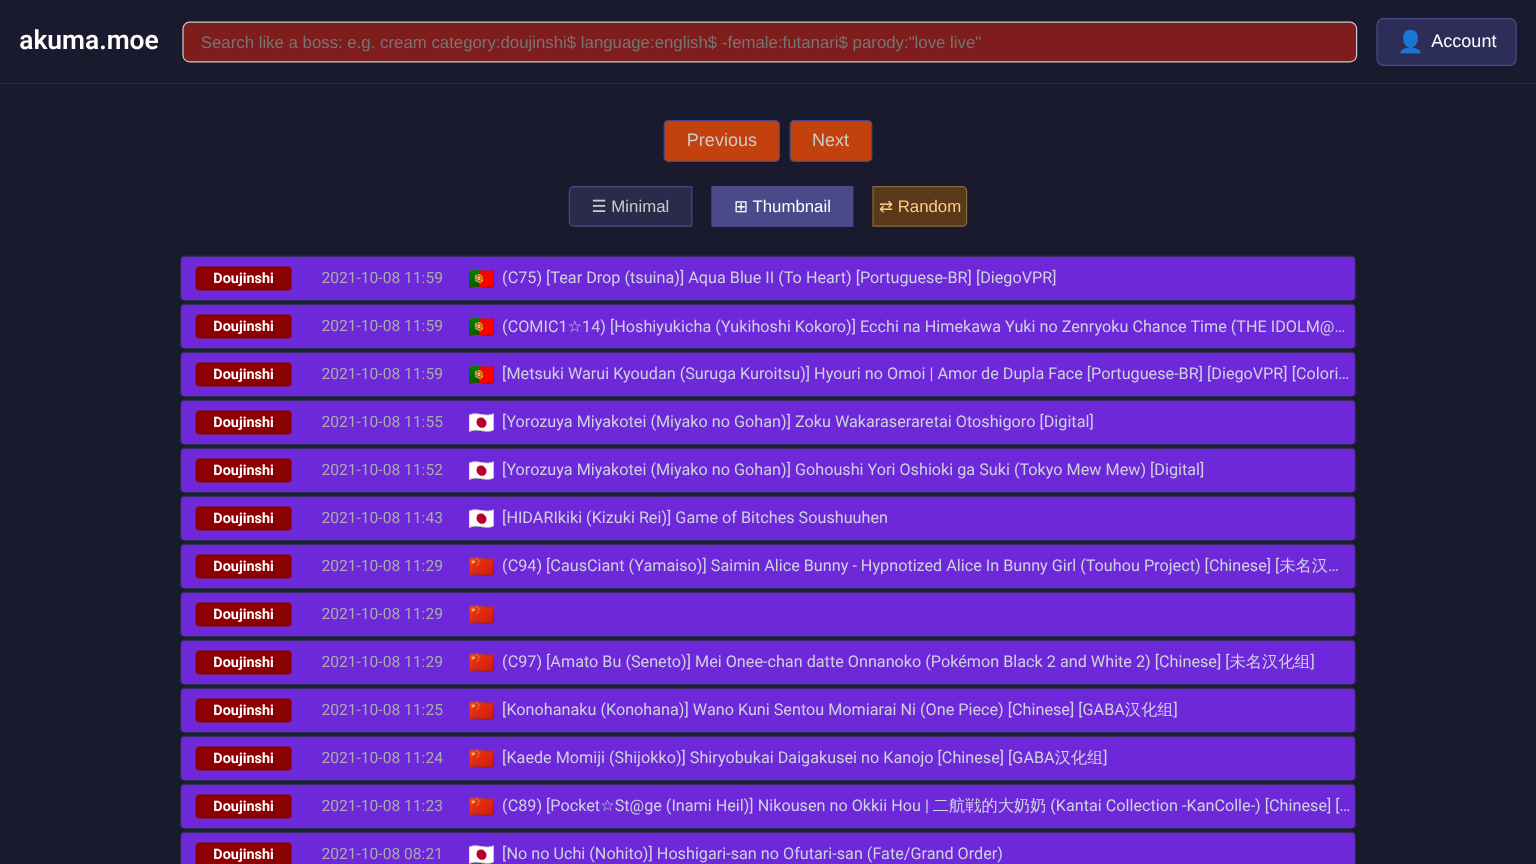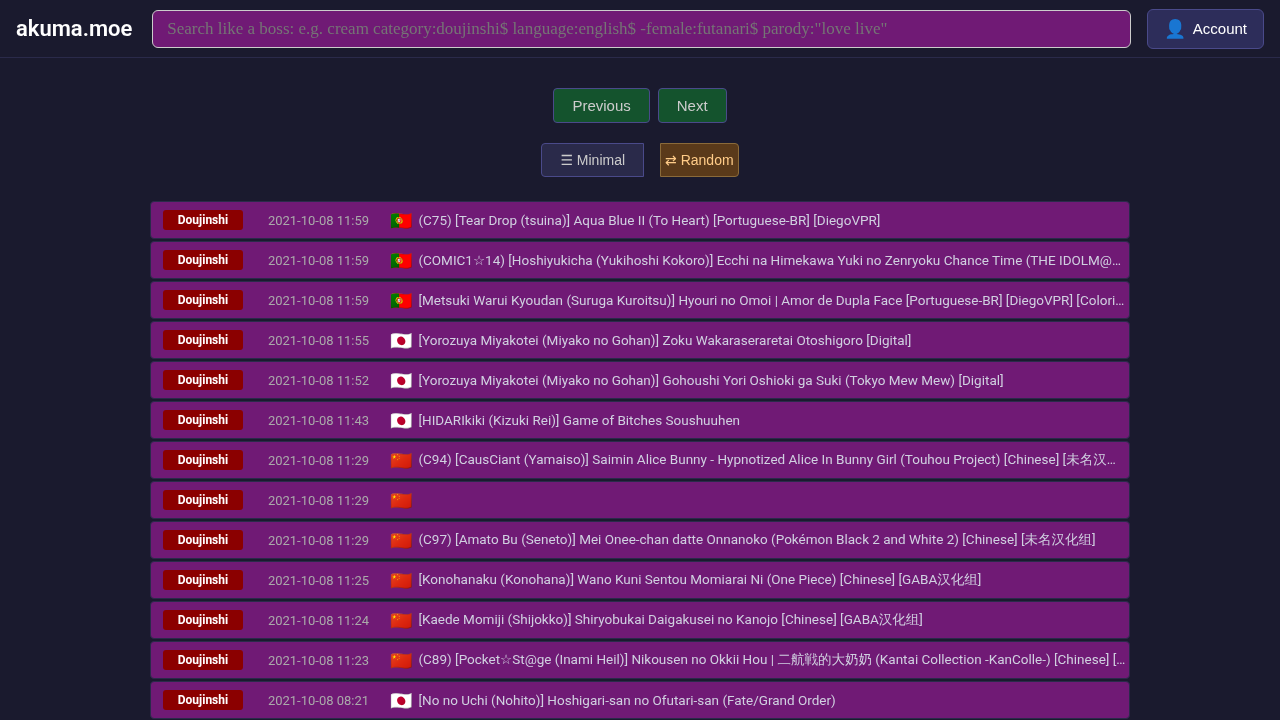--- a/index.html
+++ b/index.html
@@ -6,41 +6,40 @@
     body {
       background-color: #1a1a2e;
       color: #ccc;
       font-family: -apple-system, BlinkMacSystemFont, "Segoe UI", Roboto, sans-serif;
       min-height: 720px;
     }
     header {
       display: flex;
       align-items: center;
       padding: 0 16px;
-      height: 58px;
+      height: 70px;
       background-color: #1a1a2e;
       border-bottom: 1px solid #2a2a4a;
     }
     .logo {
       color: #fff;
       font-size: 22px;
       font-weight: 600;
       margin-right: 20px;
       white-space: nowrap;
     }
     .search-bar {
       flex: 1;
-      background: #701a75;
+      background: #7f1d1d;
       border: 1px solid #ccc;
       border-radius: 6px;
       padding: 8px 14px;
-      font-size: 17px;
+      font-size: 14px;
       color: #999;
       outline: none;
-      font-family: Liberation Serif, serif;
     }
     .account-btn {
       display: flex;
       align-items: center;
       gap: 6px;
       background: #2d2d5a;
       color: #fff;
       border: 1px solid #4a4a8a;
       border-radius: 6px;
       padding: 8px 16px;
@@ -49,21 +48,21 @@
       margin-left: 16px;
       white-space: nowrap;
     }
     .pagination {
       display: flex;
       justify-content: center;
       gap: 8px;
       margin: 30px 0 20px 0;
     }
     .page-btn {
-      background: #14532d;
+      background: #c2410c;
       color: #ccc;
       border: 1px solid #4a4a8a;
       border-radius: 4px;
       padding: 8px 18px;
       font-size: 15px;
       cursor: pointer;
     }
     .view-controls {
       display: flex;
       justify-content: center;
@@ -93,21 +92,21 @@
       cursor: pointer;
     }
     .table-container {
       max-width: 1140px;
       margin: 0 auto;
       padding: 0 80px;
     }
     .list-item {
       display: flex;
       align-items: center;
-      background: #701a75;
+      background: #6d28d9;
       border: 1px solid #2a2a4a;
       margin-bottom: 2px;
       border-radius: 4px;
       min-height: 38px;
       padding: 0;
     }
     .tag-badge {
       background: #8b0000;
       color: #fff;
       font-size: 12px;
@@ -154,20 +153,23 @@
 
 <div class="pagination">
   <button class="page-btn">Previous</button>
   <button class="page-btn">Next</button>
 </div>
 
 <div class="view-controls">
   <button class="view-btn">
     <span>☰ </span><span>Minimal</span>
   </button>
+  <button class="view-btn active">
+    <span>⊞ </span><span>Thumbnail</span>
+  </button>
   <button class="view-btn-random">
     <span>⇄ </span><span>Random</span>
   </button>
 </div>
 
 <div class="table-container">
 <div class="list-item">
       <span class="tag-badge">Doujinshi</span>
       <span class="item-date">2021-10-08 11:59</span>
       <span class="item-flag">🇵🇹</span>

